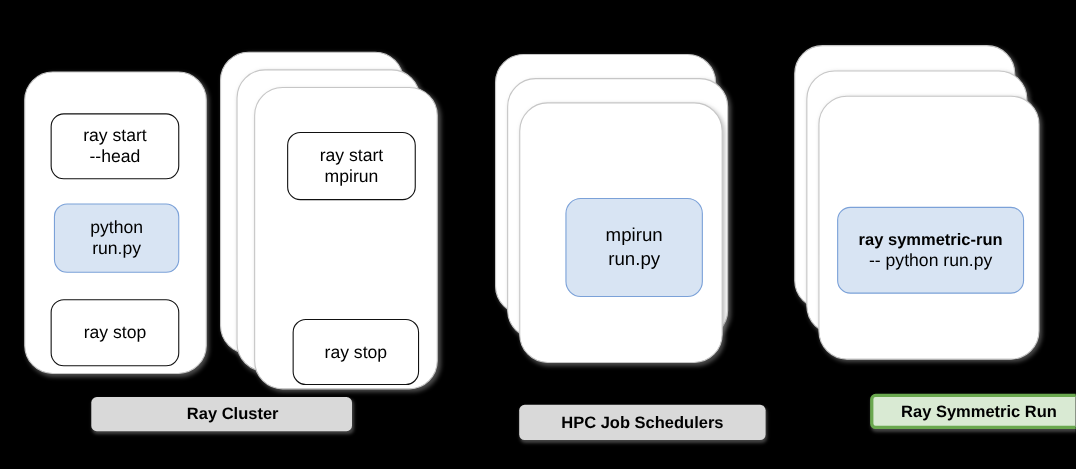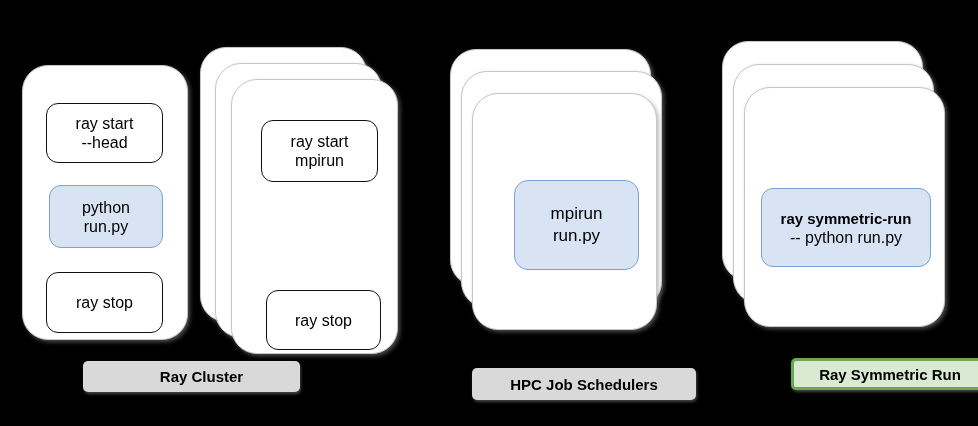--- a/index.html
+++ b/index.html
@@ -114,21 +114,21 @@
 
   <div class="card" style="left:722px; top:41px; width:201px; height:240px;"></div>
   <div class="card" style="left:733px; top:64px; width:201px; height:240px;"></div>
   <div class="card" style="left:744px; top:87px; width:201px; height:240px;">
     <div class="cmd blue" style="left:16px; top:81px; width:170px; height:79px;">
       <span class="bold-line">ray symmetric-run</span>
       <span class="sub-line">-- python run.py</span>
     </div>
   </div>
 
-  <div class="badge" style="left:83px; top:361px; width:217px; height:31px;padding-left:20px;">
+  <div class="badge" style="left:83px; top:361px; width:237px; height:31px;padding-left:20px;">
     <span>Ray Cluster</span>
   </div>
   <div class="badge" style="left:472px; top:368px; width:224px; height:32px;">
     <span>HPC Job Schedulers</span>
   </div>
   <div class="badge green" style="left:791px; top:358px; width:198px; height:32px;">
     <span>Ray Symmetric Run</span>
   </div>
 
 </div>

